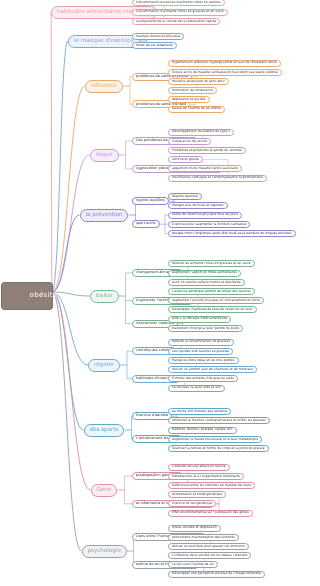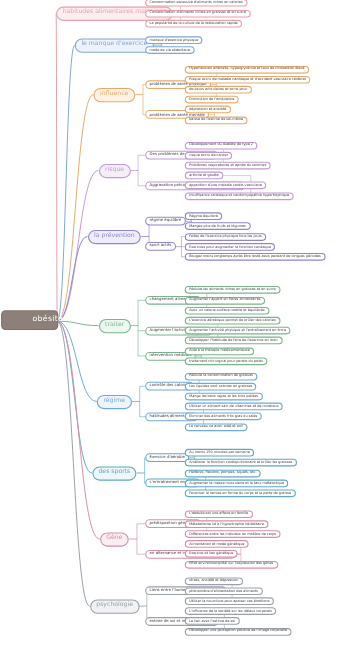--- a/index.html
+++ b/index.html
@@ -201,21 +201,21 @@
       <path d="M211,537.2 C189.5,537.2 189.5,537.2 168,537.2" fill="none" stroke="#9aa0aa" stroke-width="0.5"></path>
       <path d="M211,546.4000000000001 C189.5,546.4000000000001 189.5,546.4000000000001 168,546.4000000000001" fill="none" stroke="#9aa0aa" stroke-width="0.5"></path>
       <path d="M133.5,564.8000000000002 C132.75,564.8000000000002 132.75,564.8000000000002 132,564.8000000000002" fill="none" stroke="#9aa0aa" stroke-width="0.6"></path>
       <path d="M204,555.6000000000001 L204,574.0000000000002" fill="none" stroke="#9aa0aa" stroke-width="0.5"></path>
       <path d="M199,564.8000000000002 C201.5,564.8000000000002 201.5,564.8000000000002 204,564.8000000000002" fill="none" stroke="#9aa0aa" stroke-width="0.6"></path>
       <path d="M204,555.6000000000001 C186,555.6000000000001 186,555.6000000000001 168,555.6000000000001" fill="none" stroke="#9aa0aa" stroke-width="0.5"></path>
       <path d="M204,564.8000000000002 C186,564.8000000000002 186,564.8000000000002 168,564.8000000000002" fill="none" stroke="#9aa0aa" stroke-width="0.5"></path>
       <path d="M204,574.0000000000002 C186,574.0000000000002 186,574.0000000000002 168,574.0000000000002" fill="none" stroke="#9aa0aa" stroke-width="0.5"></path>
     </svg>
   <div id="nodes">
-      <div class="node central" style="left: 2px; top: 283px; width: 50px; height: 16px; background: rgb(142, 128, 120); padding-left: 33px;">obésité</div>
+      <div class="node central" style="left: 2px; top: 283px; width: 50px; height: 26px; background: rgb(142, 128, 120); padding-left: 33px;">obésité</div>
       <div class="node b1" style="color: rgb(232, 160, 172); border-color: rgb(232, 160, 172); background: rgb(253, 238, 241); visibility: visible; left: 51px; top: 5.5px;">habitudes alimentaires malsaines</div>
       <div class="node b3" style="border-color: rgb(232, 160, 172); visibility: visible; left: 132px; top: -0.7px;">Consommation excessive d'aliments riches en calories</div>
       <div class="node b3" style="border-color: rgb(232, 160, 172); visibility: visible; left: 132px; top: 8.5px;">Consommation d'aliments riches en graisses et en sucre</div>
       <div class="node b3" style="border-color: rgb(232, 160, 172); visibility: visible; left: 132px; top: 17.7px;">La popularité de la culture de la restauration rapide</div>
       <div class="node b1" style="color: rgb(127, 166, 216); border-color: rgb(127, 166, 216); background: rgb(238, 243, 251); visibility: visible; left: 68px; top: 34.5px;">le manque d'exercice</div>
       <div class="node b3" style="border-color: rgb(127, 166, 216); visibility: visible; left: 132px; top: 32.9px;">manque d'exercice physique</div>
       <div class="node b3" style="border-color: rgb(127, 166, 216); visibility: visible; left: 132px; top: 42.1px;">mode de vie sédentaire</div>
       <div class="node b1" style="color: rgb(232, 169, 106); border-color: rgb(232, 169, 106); background: rgb(253, 242, 228); visibility: visible; left: 85px; top: 79.5px;">influence</div>
       <div class="node b2" style="border-color: rgb(232, 169, 106); visibility: visible; left: 132px; top: 72.8px;">problèmes de santé physique</div>
       <div class="node b3" style="border-color: rgb(232, 169, 106); visibility: visible; left: 168px; top: 59.5px;">Hypertension artérielle, hyperglycémie et taux de cholestérol élevé</div>

